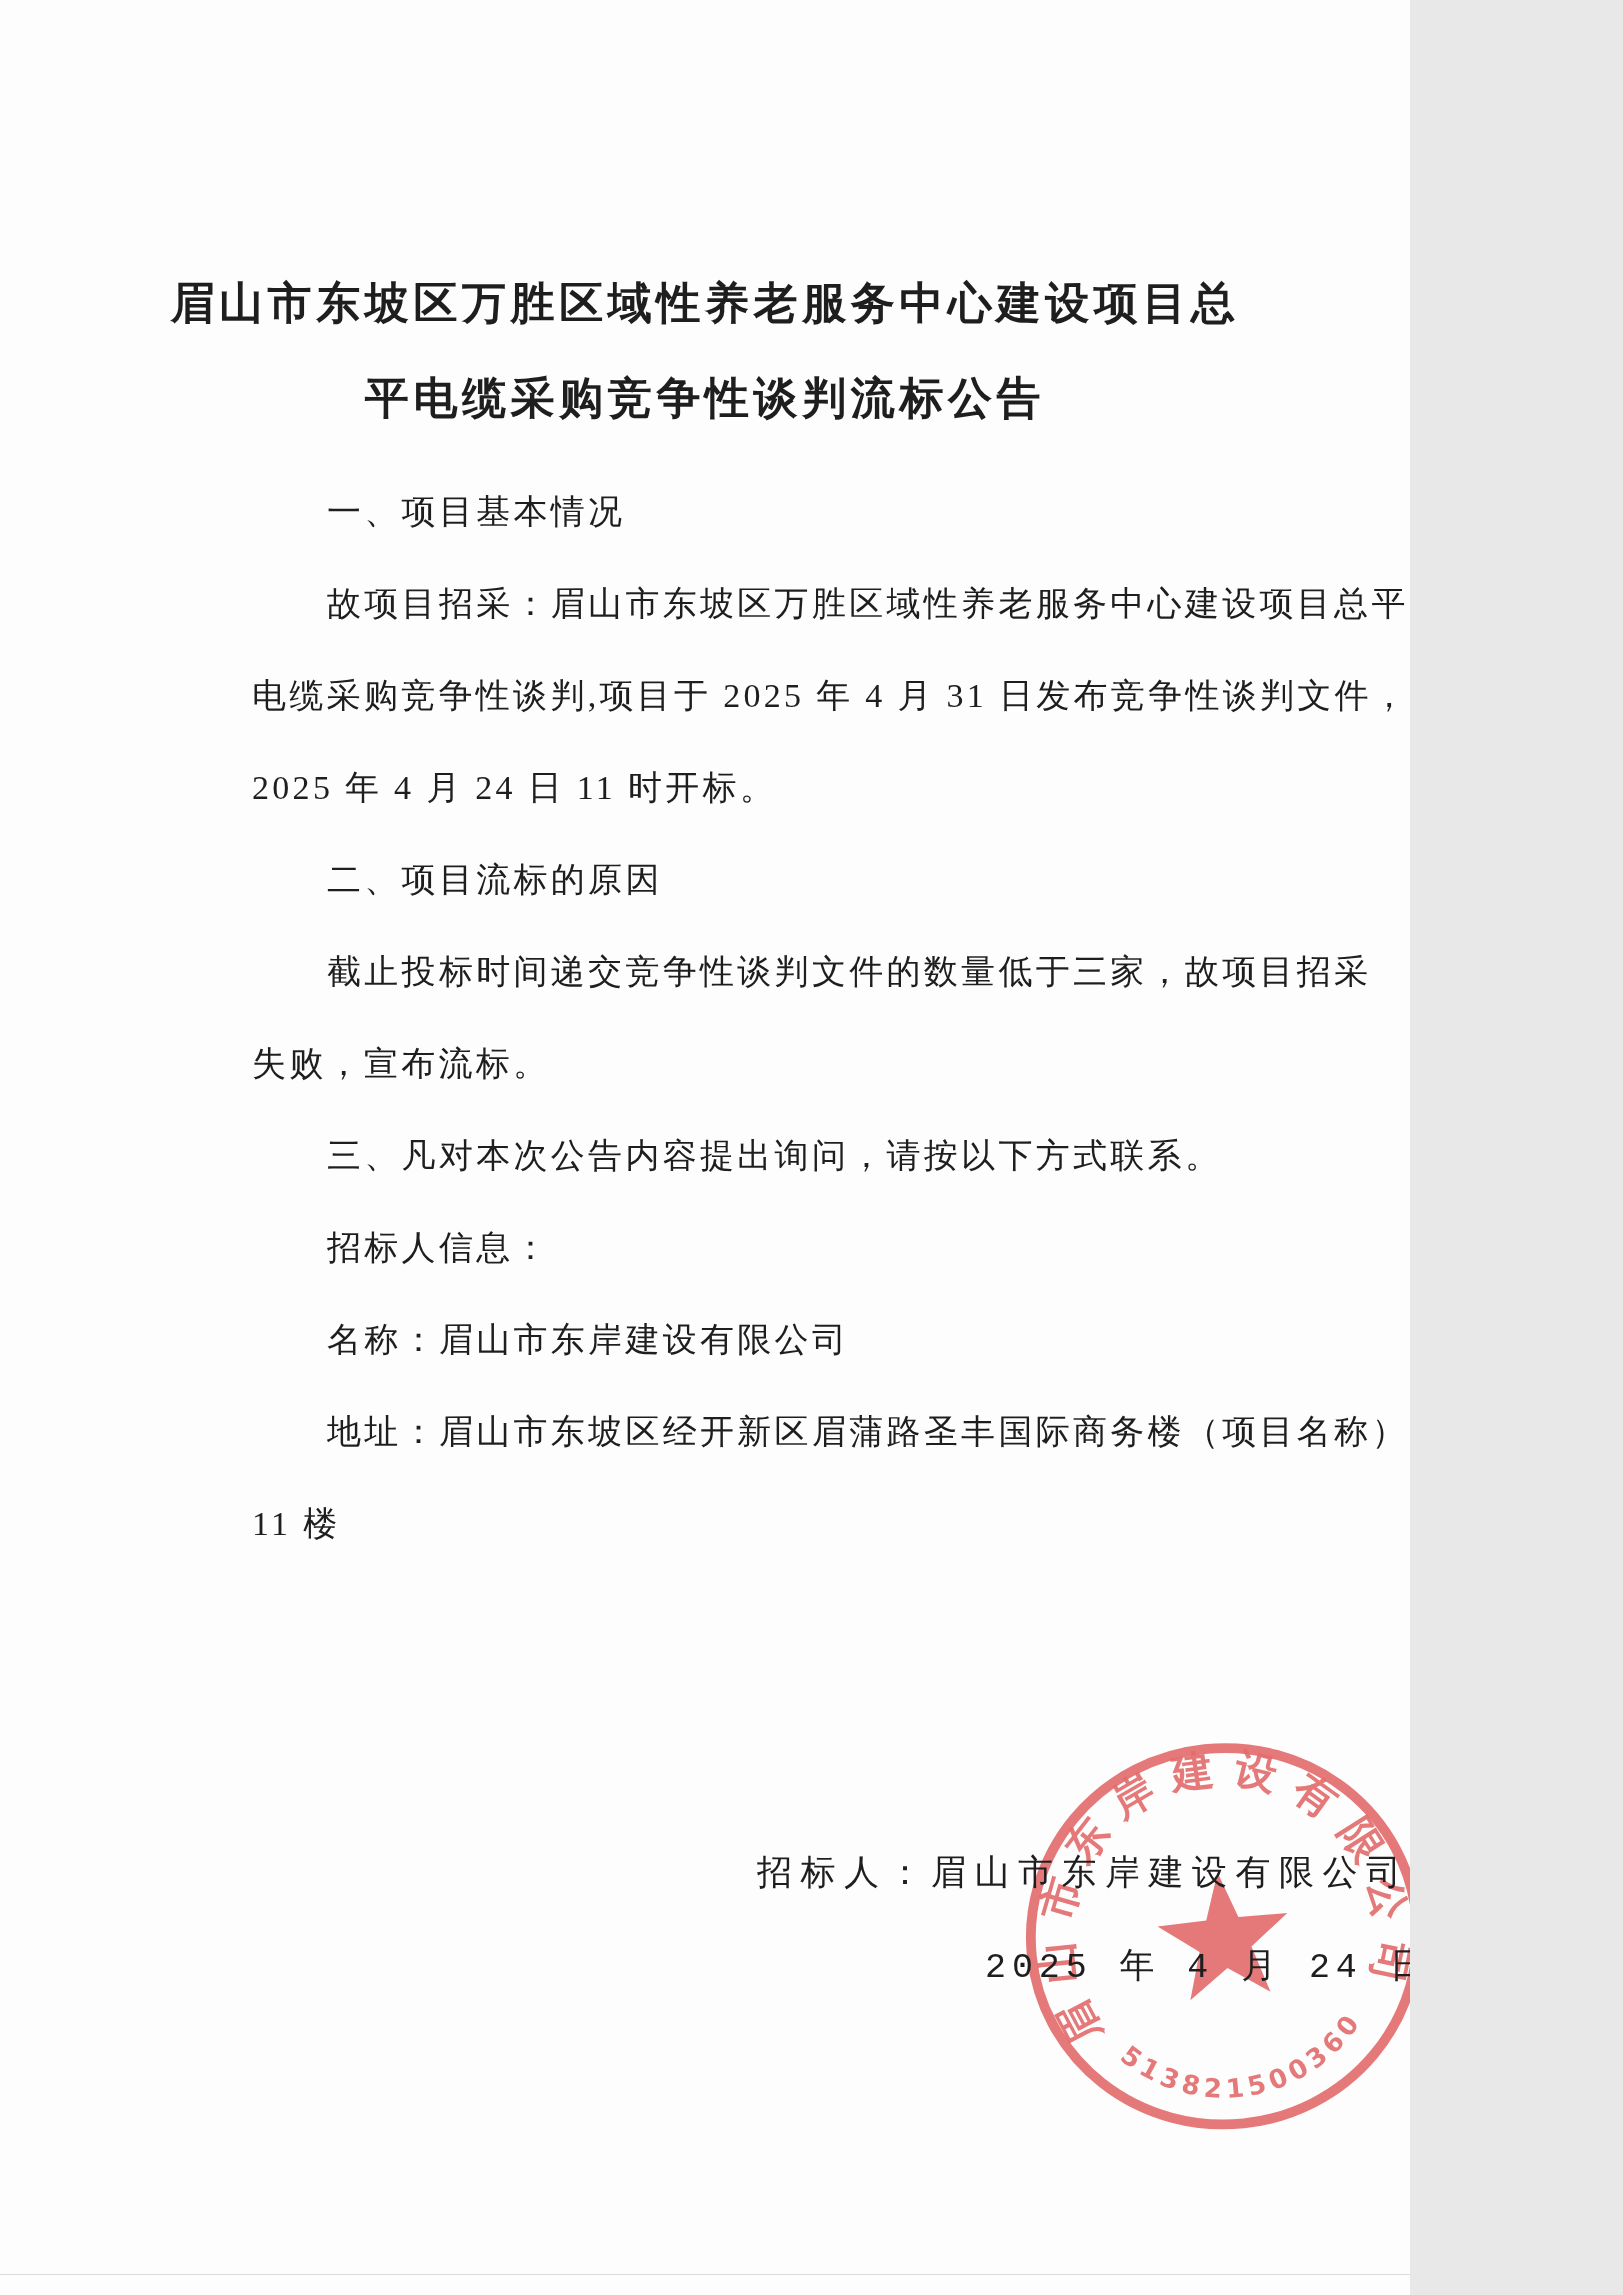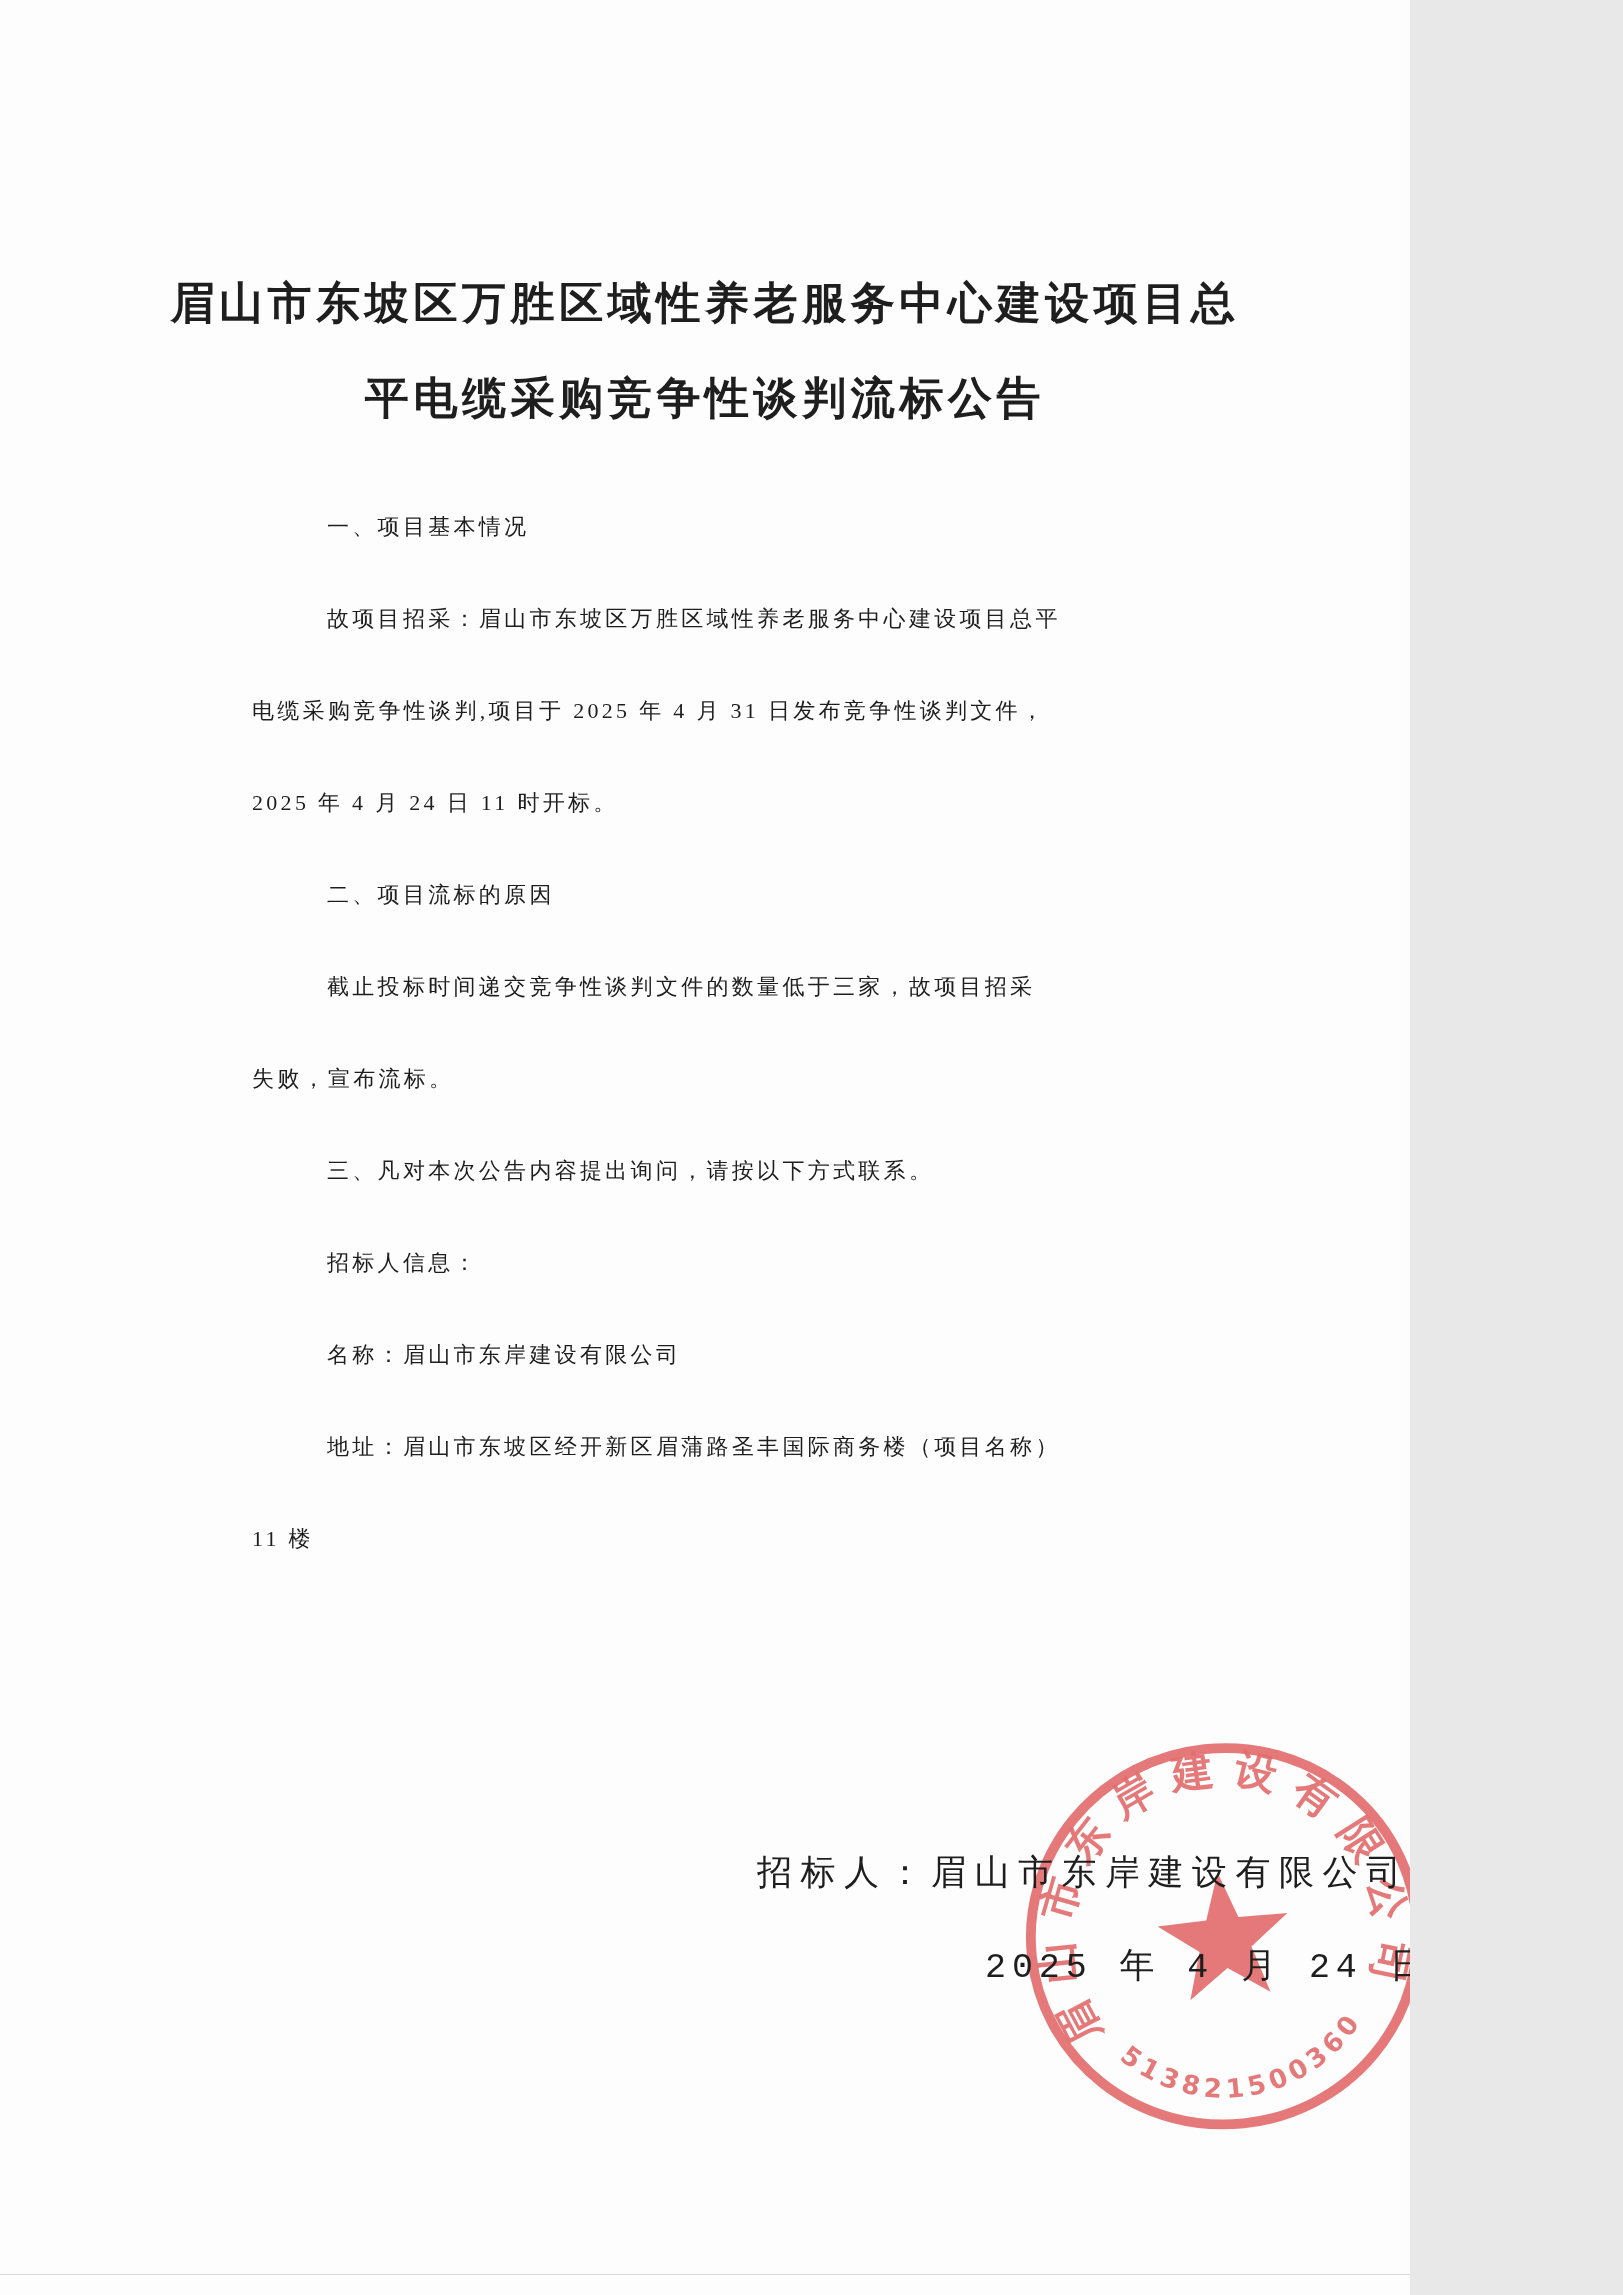--- a/index.html
+++ b/index.html
@@ -12,22 +12,22 @@
     color:#1e1e1e;
   }
   .title {
     position:absolute; top:256px; left:0; right:0;
     text-align:center;
     font-size:44px; font-weight:bold;
     line-height:95px; letter-spacing:4.6px;
     z-index:2;
   }
   .body-block {
-    position:absolute; top:481px; left:252px; width:1151px;
-    font-size:22px; line-height:92px; letter-spacing:3.3px;
+    position:absolute; top:466px; left:252px; width:1151px;
+    font-size:34px; line-height:92px; letter-spacing:3.3px;
     z-index:2;
   }
   .body-block p { margin:0; white-space:nowrap; }
   .body-block p.indent { padding-left:75px; }
   .signer {
     position:absolute; left:757px; top:1849px;
     font-size:35px; letter-spacing:8.5px; white-space:nowrap;
     z-index:2;
   }
   .docdate {

